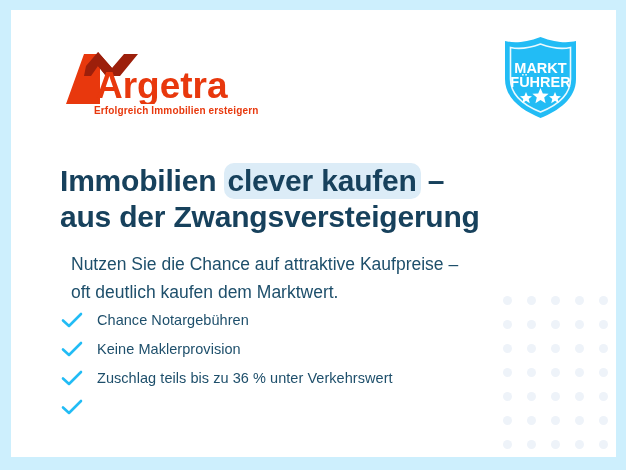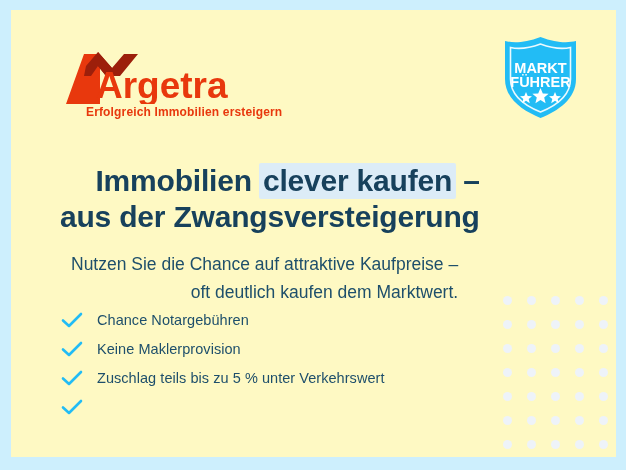--- a/index.html
+++ b/index.html
@@ -20,23 +20,22 @@
     width: 626px;
     height: 470px;
     box-sizing: border-box;
     background: #cdeffd;
     padding: 10px 10px 13px 11px;
   }
   .ad-card {
     position: relative;
     width: 100%;
     height: 100%;
-    background: #fef9c3;
+    background: #ffffff;
     overflow: hidden;
-    text-align: right;
   }
 
   
   .dot-grid {
     position: absolute;
     right: 1px;
     top: 278px;
     display: grid;
     grid-template-columns: repeat(5, 24px);
     grid-template-rows: repeat(7, 24px);
@@ -60,26 +59,26 @@
     z-index: 3;
   }
   .logo-mark-row {
     position: relative;
     height: 52px;
   }
   .logo-svg {
     display: block;
   }
   .logo-tagline {
-    font-size: 12px;
+    font-size: 10px;
     font-weight: bold;
     color: #e8380d;
     letter-spacing: 0.15px;
     margin-top: 1px;
-    margin-left: 2px;
+    margin-left: 10px;
     white-space: nowrap;
     padding-left: 24px;
   }
 
   
   .badge {
     position: absolute;
     left: 487px;
     top: 25px;
     width: 85px;
@@ -97,21 +96,21 @@
     font-weight: bold;
     line-height: 36px;
     color: #17415c;
     letter-spacing: -0.2px;
     white-space: nowrap;
   }
   .headline .hl-mark {
     background: #dcecf7;
     padding: 1px 4px 2px 4px;
     margin: 0 -1px;
-    border-radius: 2px;
+    border-radius: 10px;
   }
 
   
   .subhead {
     position: absolute;
     left: 60px;
     top: 222px;
     z-index: 2;
     font-size: 17.5px;
     line-height: 28px;
@@ -247,21 +246,21 @@
       <li>
         <svg class="check-icon" viewBox="0 0 22 16">
           <polyline points="2,8.5 8,14 20,2" fill="none" stroke="#22bcf5" stroke-width="2.6" stroke-linecap="round" stroke-linejoin="round"></polyline>
         </svg>
         <span class="bullet-text">Keine Maklerprovision</span>
       </li>
       <li>
         <svg class="check-icon" viewBox="0 0 22 16">
           <polyline points="2,8.5 8,14 20,2" fill="none" stroke="#22bcf5" stroke-width="2.6" stroke-linecap="round" stroke-linejoin="round"></polyline>
         </svg>
-        <span class="bullet-text">Zuschlag teils bis zu 5 % unter Verkehrswert</span>
+        <span class="bullet-text">Zuschlag teils bis zu 36 % unter Verkehrswert</span>
       </li>
       <li>
         <svg class="check-icon" viewBox="0 0 22 16">
           <polyline points="2,8.5 8,14 20,2" fill="none" stroke="#22bcf5" stroke-width="2.6" stroke-linecap="round" stroke-linejoin="round"></polyline>
         </svg>
       </li>
     </ul>
 
   </div>
 </div>

